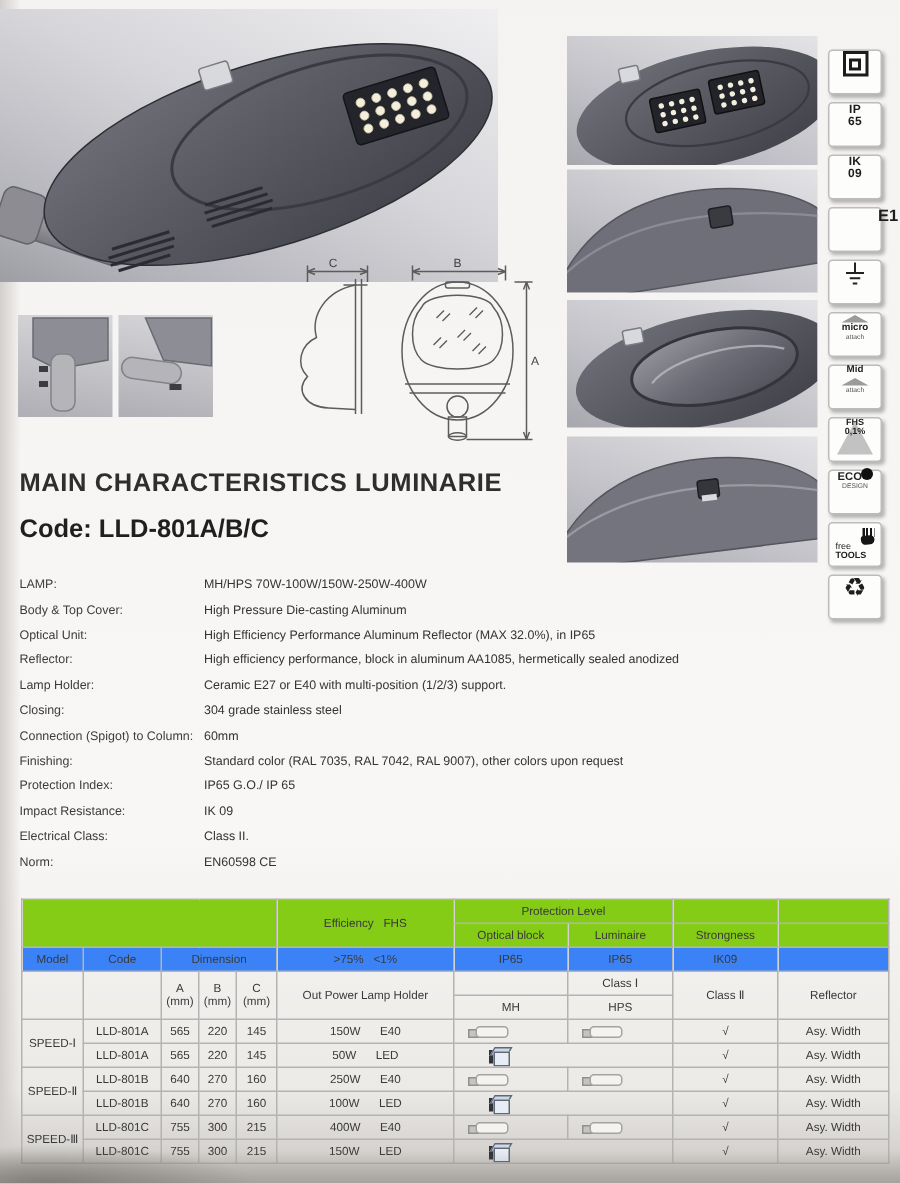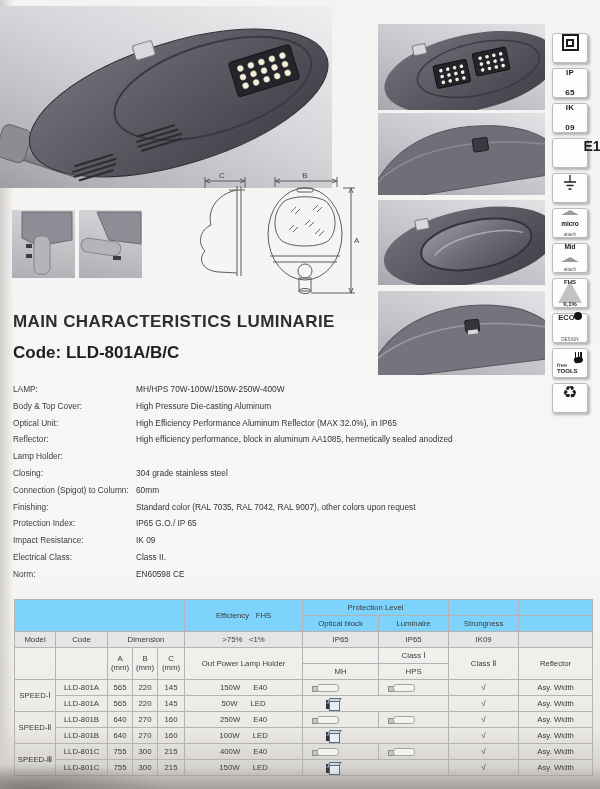--- a/index.html
+++ b/index.html
@@ -31,24 +31,24 @@
   .photo svg{display:block;}
 
   
   #tech-drawing{position:absolute;left:185px;top:170px;width:176px;height:132px;}
   #tech-drawing text{font-family:"Liberation Sans",sans-serif;font-size:8px;fill:#444;}
 
   
   #cert-col{position:absolute;left:552px;top:33px;width:38px;display:flex;flex-direction:column;gap:5px;}
   .cert{width:34px;height:28px;background:#fdfdfc;border:1px solid #bcbcbc;border-radius:3px;
     box-shadow:1.5px 2px 2.5px rgba(60,60,60,.35);
-    display:flex;flex-direction:column;align-items:center;justify-content:space-between;
+    display:flex;flex-direction:column;align-items:center;justify-content:flex-start;
     font-weight:bold;color:#1d1d1d;line-height:1;position:relative;}
   .cert .t8{font-size:8px;letter-spacing:.2px;}
-  .cert .t10{font-size:14px;padding-left:44px;}
+  .cert .t10{font-size:11px;padding-left:44px;}
   .sq-outer{width:13px;height:13px;border:2px solid #1b1b1b;display:flex;align-items:center;justify-content:center;}
   .sq-inner{width:4px;height:4px;border:2px solid #1b1b1b;}
   .roof{width:0;height:0;border-left:9px solid transparent;border-right:9px solid transparent;border-bottom:5px solid #9b9b9b;margin:1px 0;}
   .tiny{font-size:4.5px;font-weight:normal;color:#555;}
   .t65{font-size:6.5px;}
   .fhs-tri{position:absolute;left:5px;top:2px;width:0;height:0;border-left:12px solid transparent;border-right:12px solid transparent;border-bottom:22px solid #c2c2c2;}
   .fhs-txt{position:relative;font-size:6px;}
   .eco-top{display:flex;align-items:center;font-size:7.5px;}
   .eco-dot{width:8px;height:8px;background:#111;border-radius:50%;margin-left:-1px;margin-top:-3px;}
   .hand{position:absolute;top:3px;right:3px;width:11px;height:11px;}
@@ -65,22 +65,22 @@
   #chars h1{margin:0;font-size:17px;font-weight:bold;color:#2e2e2e;letter-spacing:.4px;}
   #chars h2{margin:11px 0 0 0;font-size:17px;font-weight:bold;color:#1f1f1f;}
   #spec-list{margin-top:18px;}
   .spec-row{display:flex;height:16.8px;line-height:16.8px;font-size:8.3px;}
   .spec-label{width:123px;flex:0 0 123px;color:#3c3c3c;}
   .spec-value{color:#333;}
 
   
   #spec-table{position:absolute;left:14px;top:599px;border-collapse:collapse;table-layout:fixed;width:578px;}
   #spec-table td{border:1px solid #b3b3b3;font-size:7.8px;color:#3a3a3a;text-align:center;padding:0;height:15px;overflow:hidden;}
-  td.b1{background:#7dd3fc;border-color:#e8f3fb;margin-top:24px;}
-  td.b2{background:#e5e5e5;border-color:#e8f3fb;}
+  td.b1{background:#84cc16;border-color:#e8f3fb;margin-top:24px;}
+  td.b2{background:#3b82f6;border-color:#e8f3fb;}
   .two-line div{line-height:1.15;}
   .lampcell{display:flex;justify-content:center;gap:13px;}
   .cell-left{text-align:left !important;padding-left:9px !important;}
   .e40-icon{display:inline-block;position:relative;width:27px;height:8px;vertical-align:middle;}
   .e40-icon .cap{position:absolute;left:0;top:2px;width:5px;height:4px;background:#c4c4c2;border:1px solid #909090;}
   .e40-icon .tube{position:absolute;left:5px;top:0;width:20px;height:6px;background:#f4f3ef;border:1px solid #a3a3a0;border-radius:3px;}
   .led-icon{display:inline-block;position:relative;width:14px;height:12px;vertical-align:middle;margin-left:14px;}
   .led-icon .top{position:absolute;left:2px;top:0;width:10px;height:4px;background:#cdd8e8;border:1px solid #5f6874;transform:skewX(-30deg);}
   .led-icon .front{position:absolute;left:3px;top:3px;width:9px;height:8px;background:#e7edf6;border:1px solid #5f6874;}
   .led-icon .side{position:absolute;left:0;top:2px;width:3px;height:9px;background:#2f333b;}
@@ -353,20 +353,21 @@
     <div class="spec-row">
         <span class="spec-label">Optical Unit:</span>
         <span class="spec-value">High Efficiency Performance Aluminum Reflector (MAX 32.0%), in IP65</span>
       </div>
     <div class="spec-row">
         <span class="spec-label">Reflector:</span>
         <span class="spec-value">High efficiency performance, block in aluminum AA1085, hermetically sealed anodized</span>
       </div>
     <div class="spec-row">
         <span class="spec-label">Lamp Holder:</span>
+        <span class="spec-value">Ceramic E27 or E40 with multi-position (1/2/3) support.</span>
       </div>
     <div class="spec-row">
         <span class="spec-label">Closing:</span>
         <span class="spec-value">304 grade stainless steel</span>
       </div>
     <div class="spec-row">
         <span class="spec-label">Connection (Spigot) to Column:</span>
         <span class="spec-value">60mm</span>
       </div>
     <div class="spec-row">

